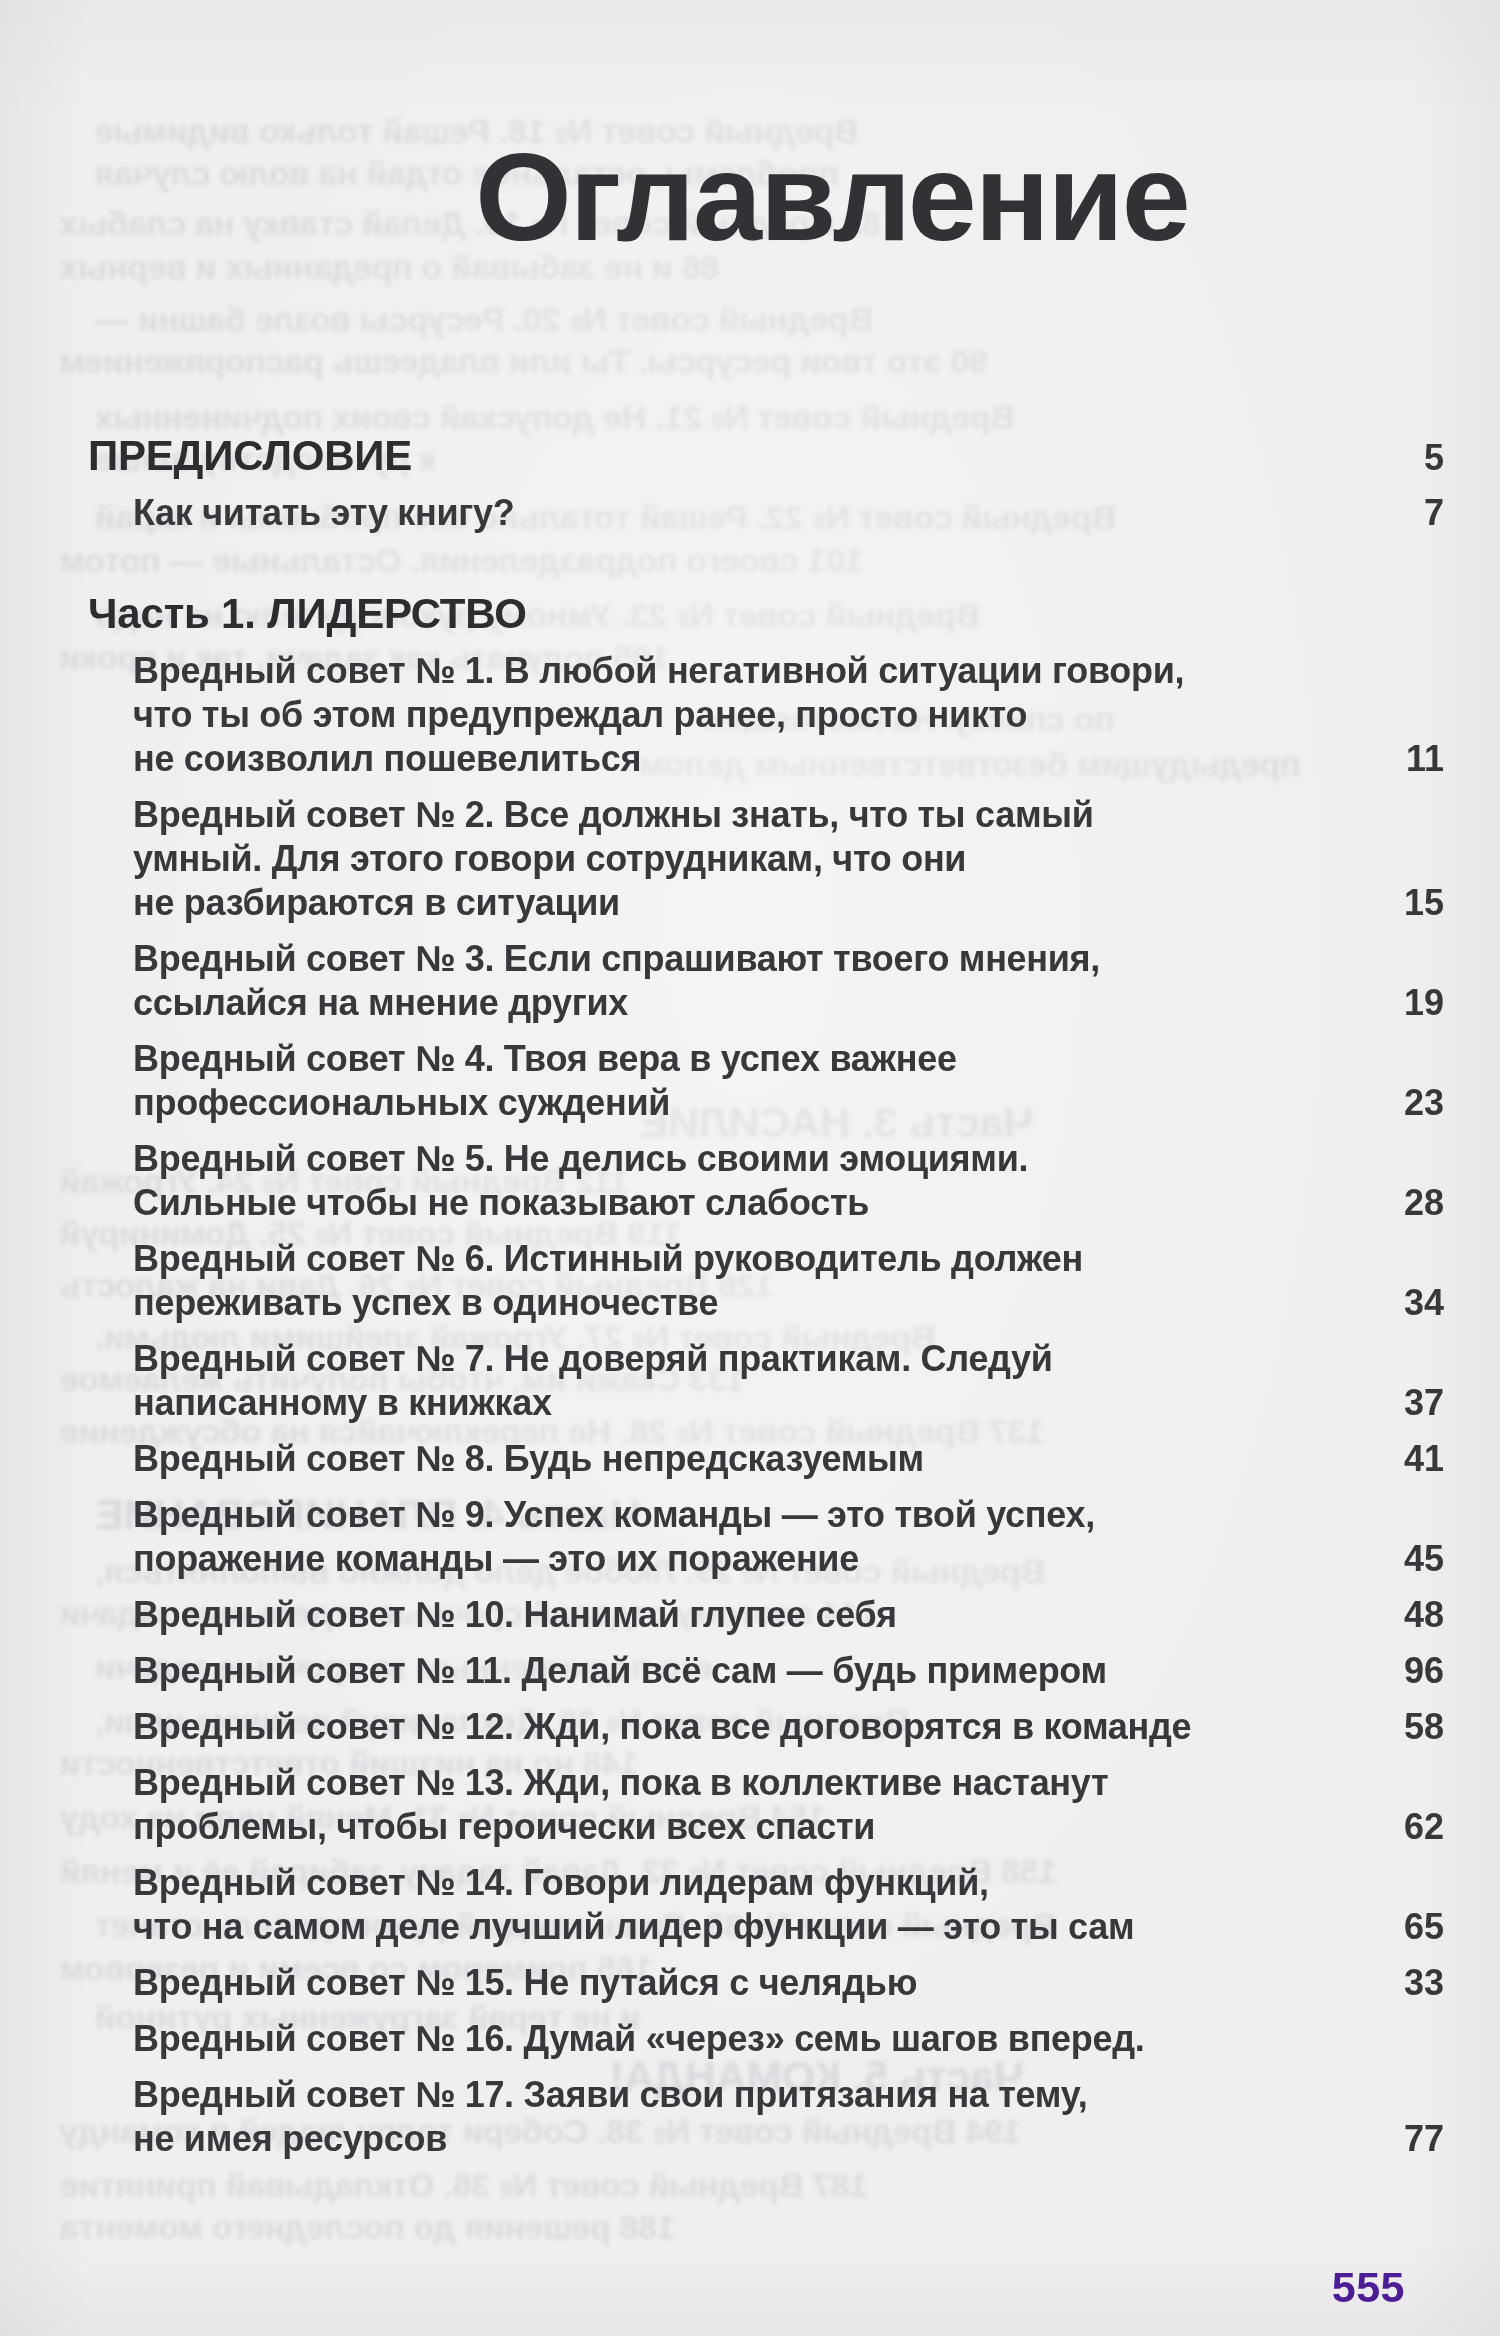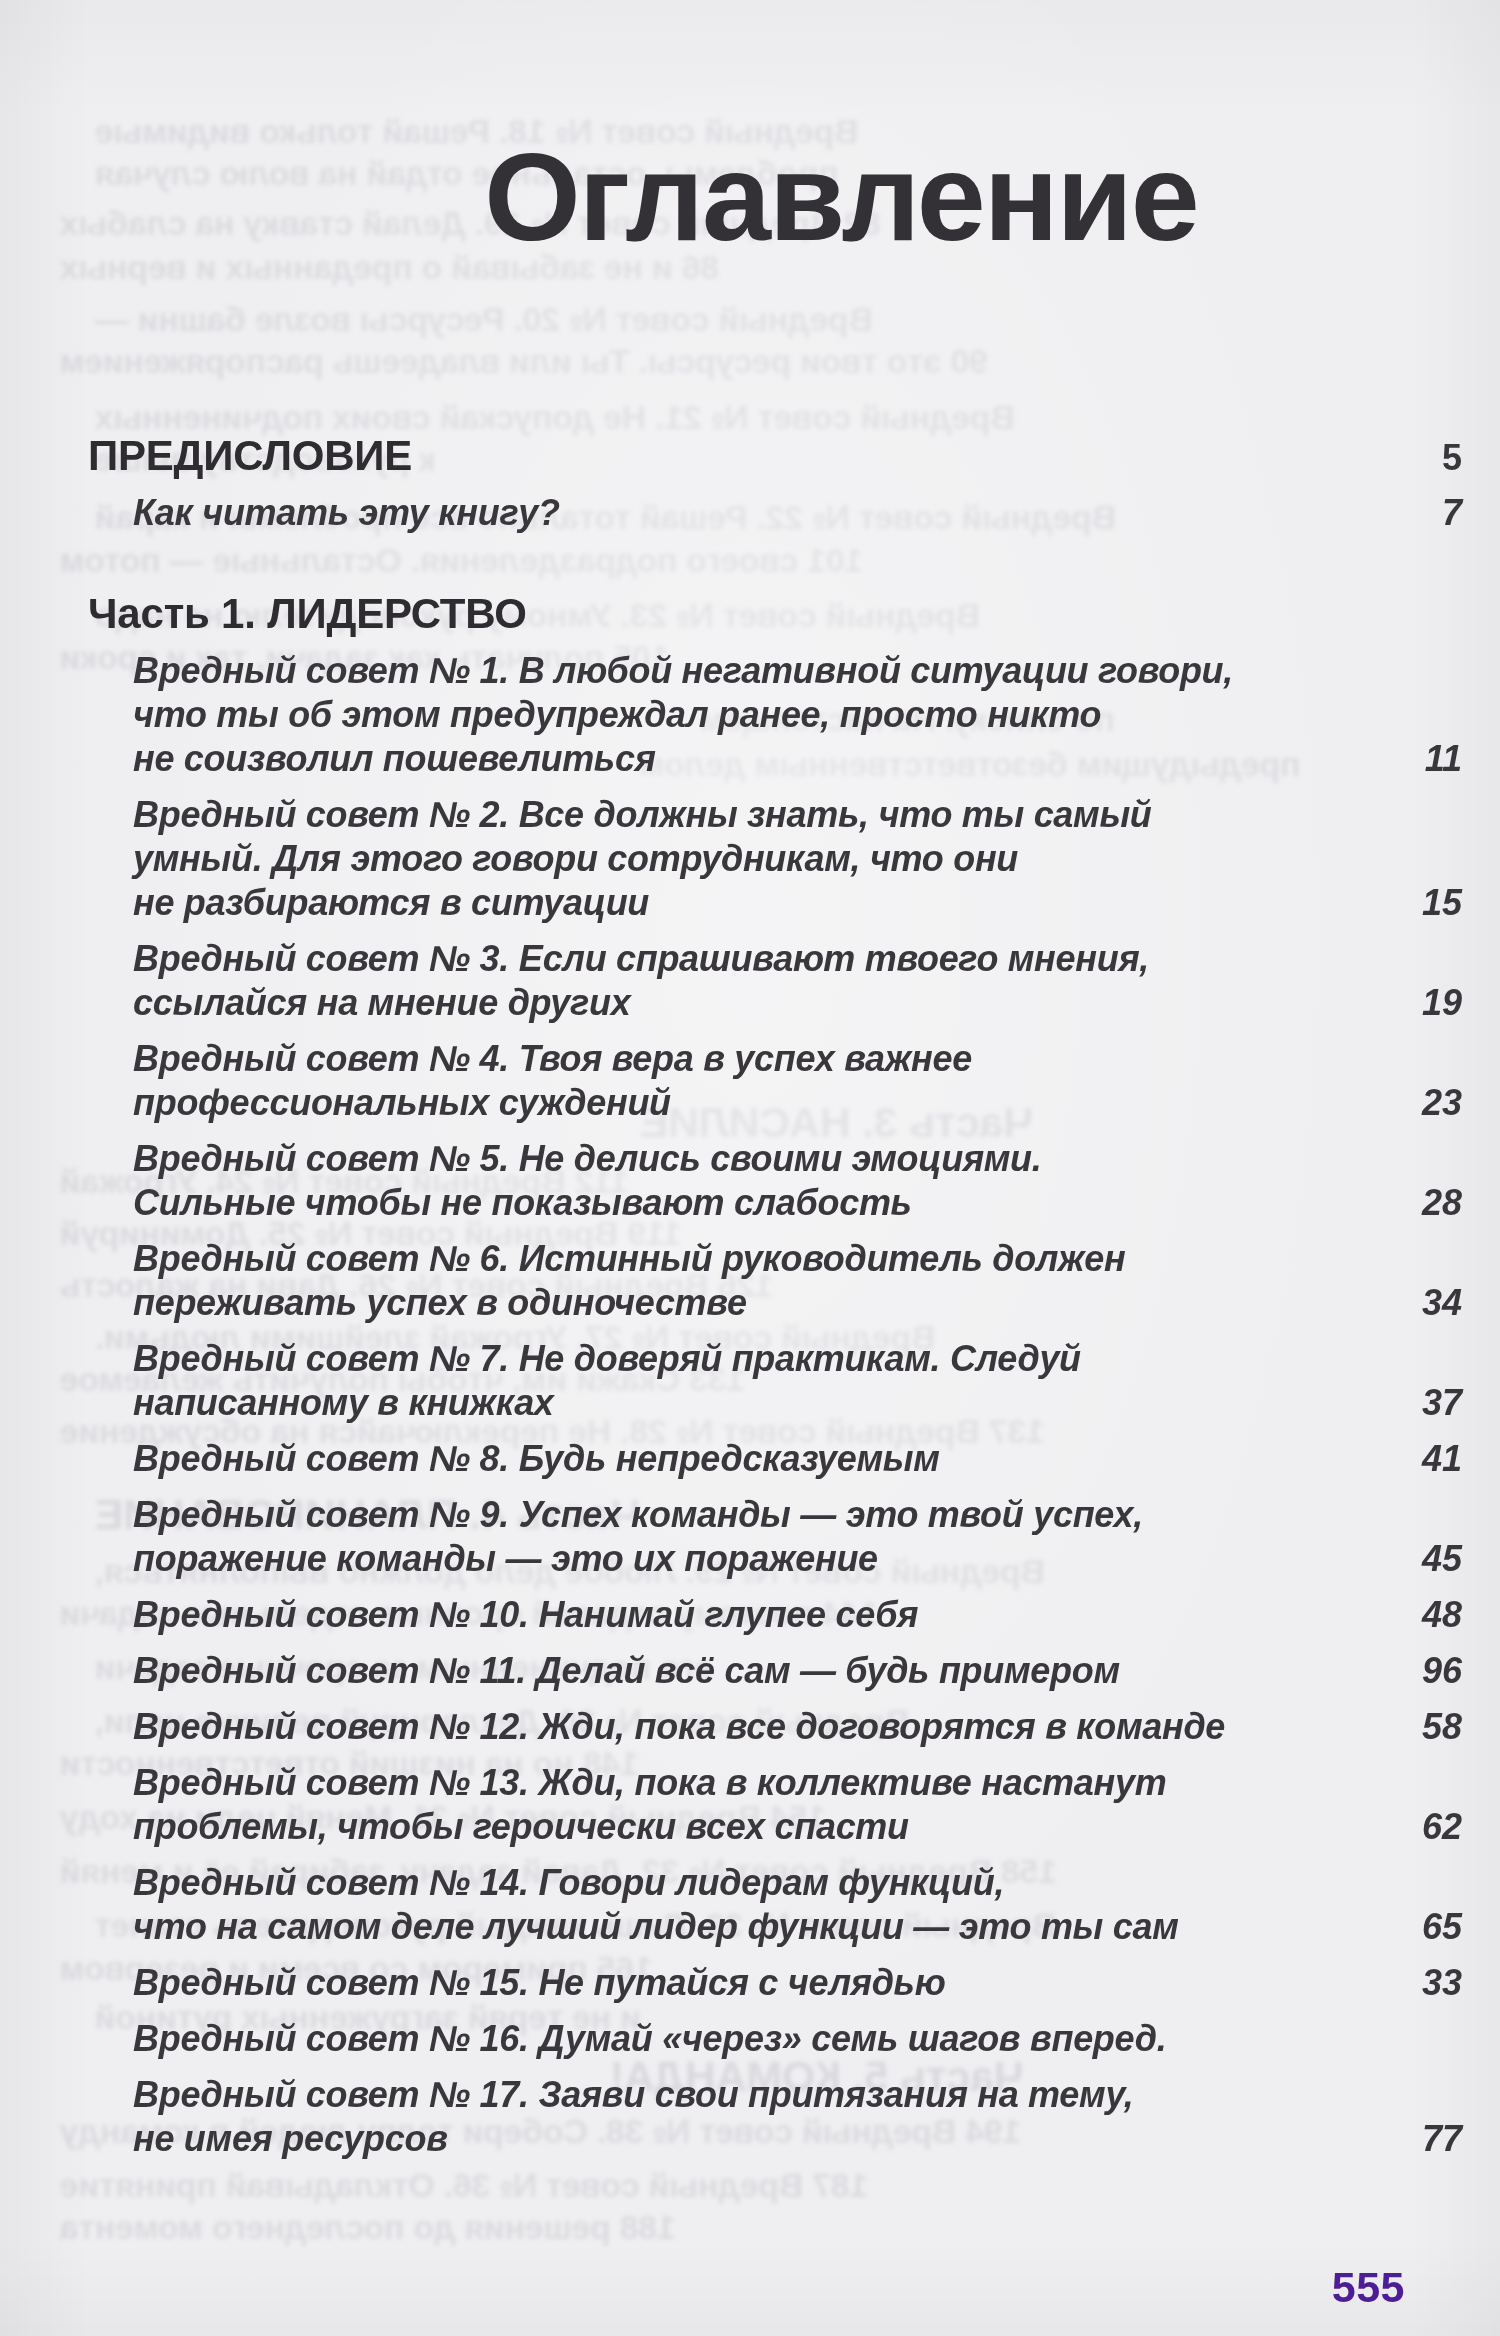--- a/index.html
+++ b/index.html
@@ -30,41 +30,41 @@
     transform-origin:center;
     color:#c9c8cf;
     font-size:34px;
     font-weight:700;
     letter-spacing:-0.3px;
     white-space:nowrap;
   }
   .bleed-line.bleed-heading{font-size:43px;color:#c4c3cb;}
 
   
-  .content{position:absolute;inset:0;padding:0 38px 0 88px;box-sizing:border-box;border-radius:6px;}
+  .content{position:absolute;inset:0;padding:0 56px 0 88px;box-sizing:border-box;border-radius:6px;}
   .doc-title{
     margin:135px 0 0 0;
     text-align:center;
     transform:translateX(66px);
     font-size:124px;
     line-height:1.0;
     font-weight:700;
     letter-spacing:-2px;
     color:#333136;
   }
   .toc{margin-top:170px;}
   .toc-item{position:relative;}
   .toc-item.heading .toc-text,
   .toc-item.part .toc-text{
     font-size:42px;line-height:54px;font-weight:700;
     color:#2e2c30;letter-spacing:-0.2px;
   }
   .toc-item.heading{margin-bottom:8px;}
   .toc-item.part{margin-top:52px;margin-bottom:8px;}
-  .toc-item.entry{padding-left:45px;margin-bottom:12px;font-style:italic;}
+  .toc-item.entry{padding-left:45px;margin-bottom:12px;}
   .toc-item.entry .toc-text{
     font-size:36px;line-height:44px;font-weight:600;
     color:#39373c;letter-spacing:-0.3px;
   }
   .toc-line{display:flex;align-items:baseline;}
   .toc-page{
     margin-left:auto;
     font-size:36px;line-height:44px;font-weight:600;
     color:#39373c;letter-spacing:0;
   }

